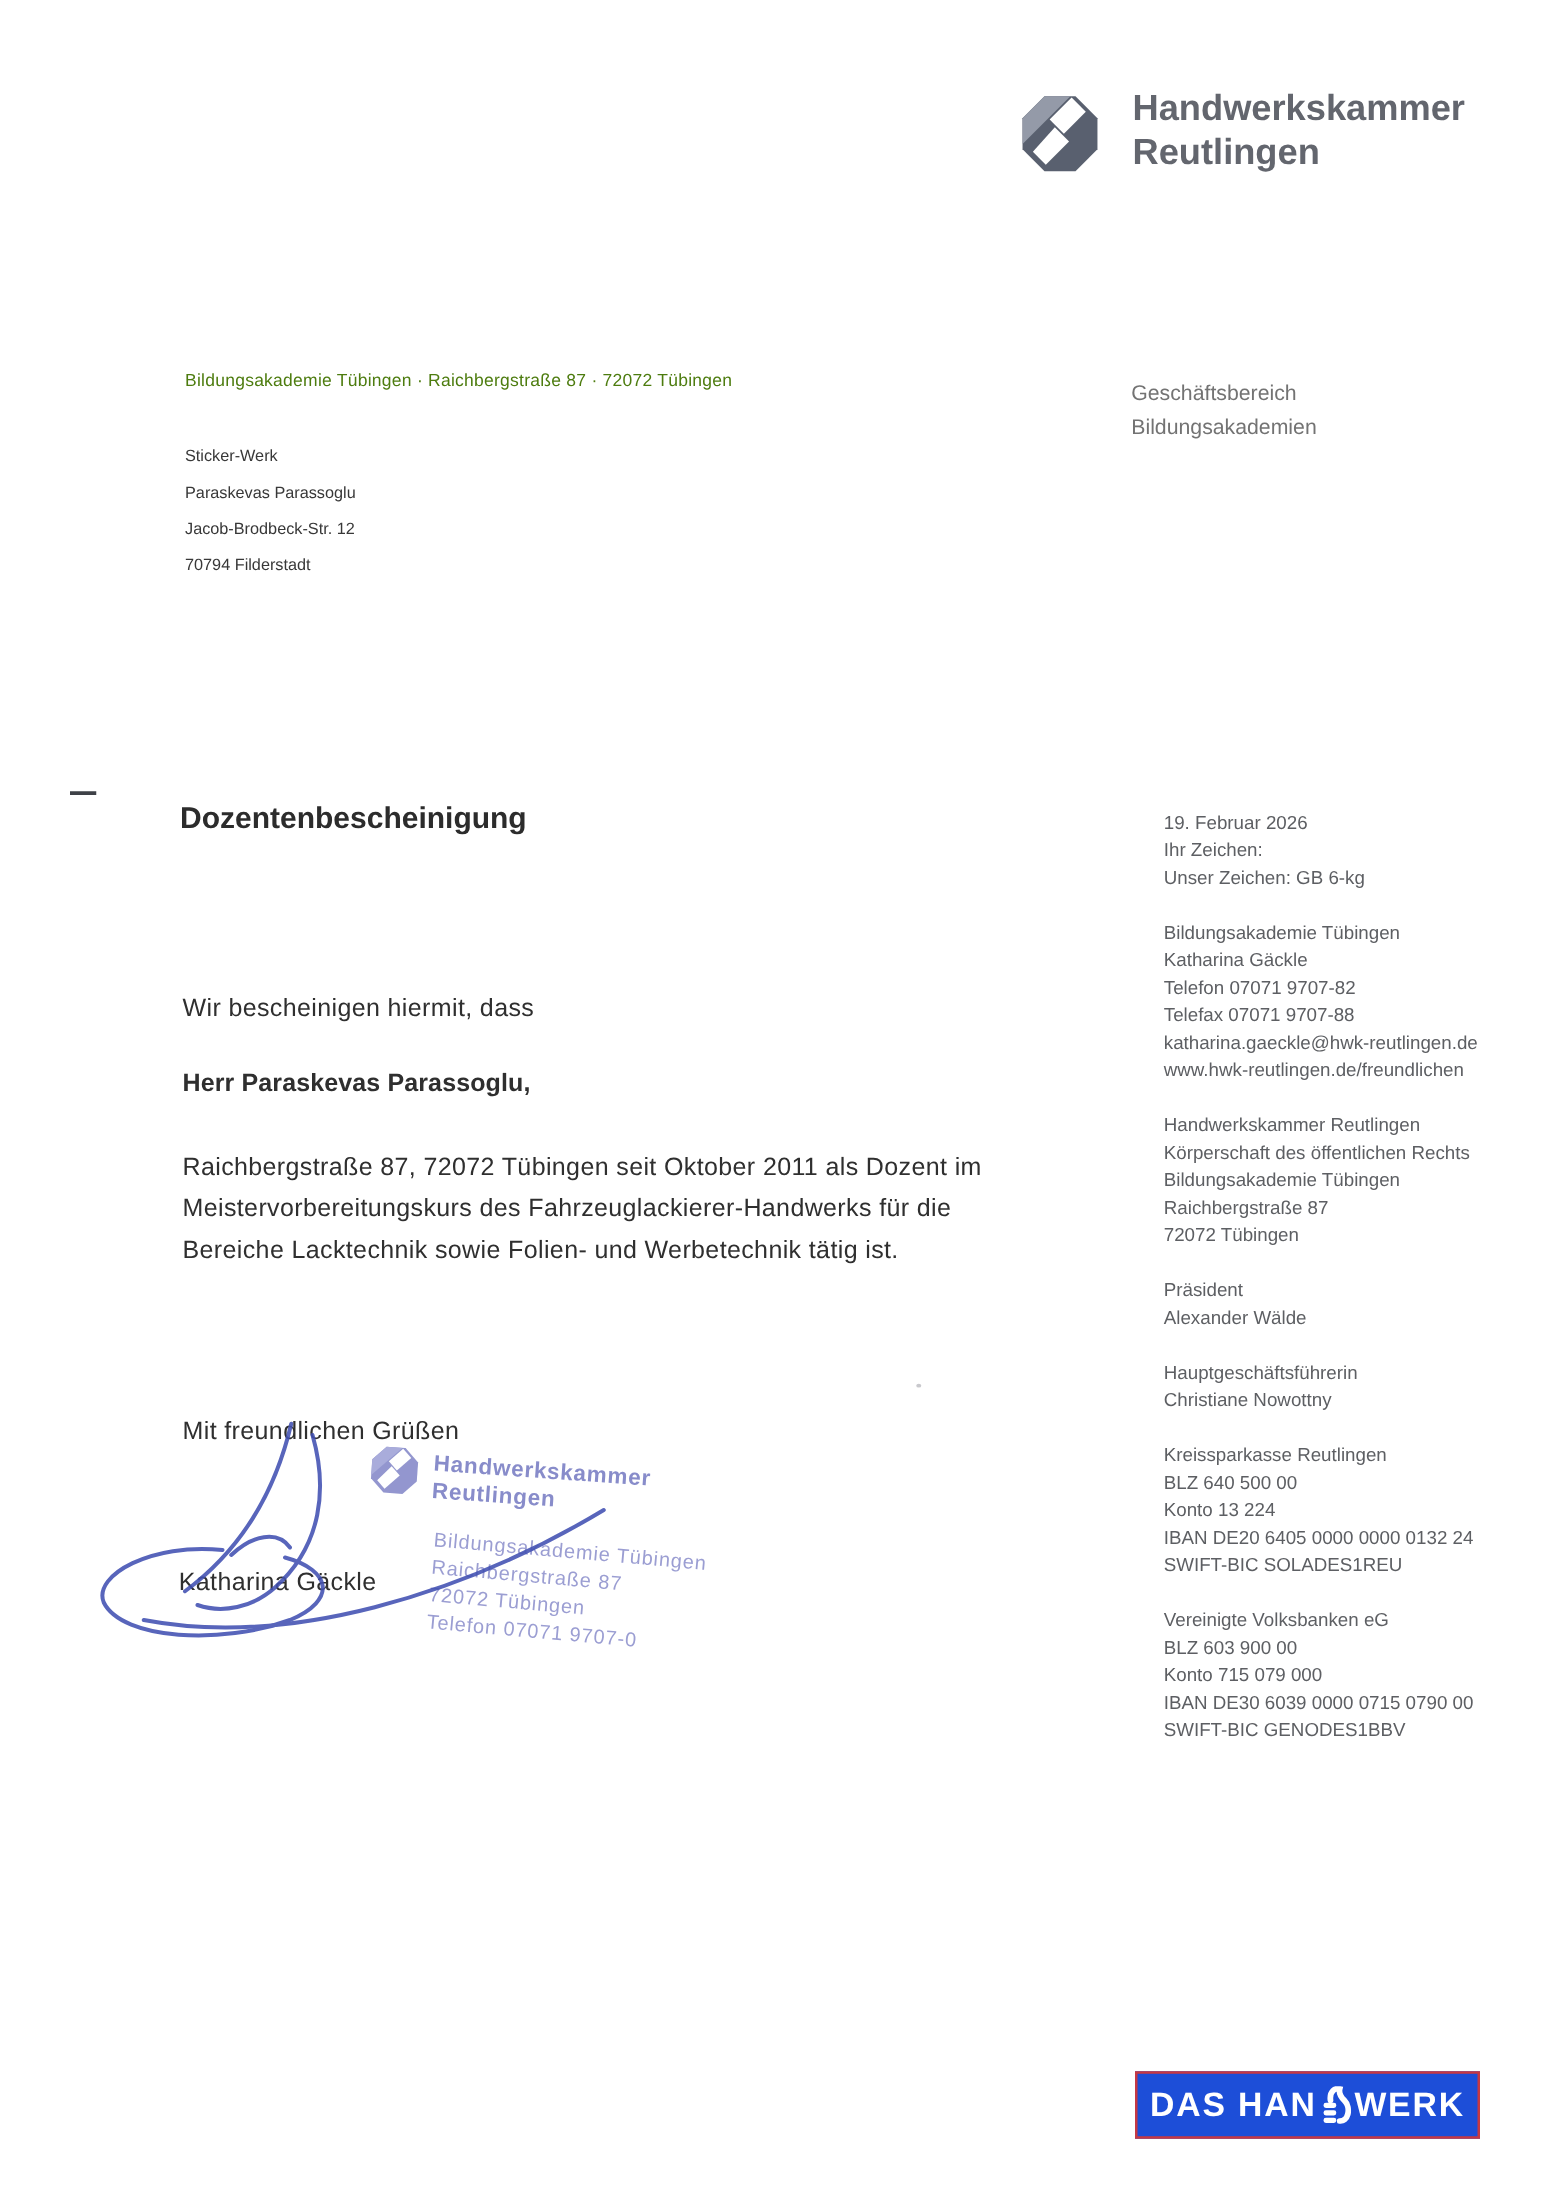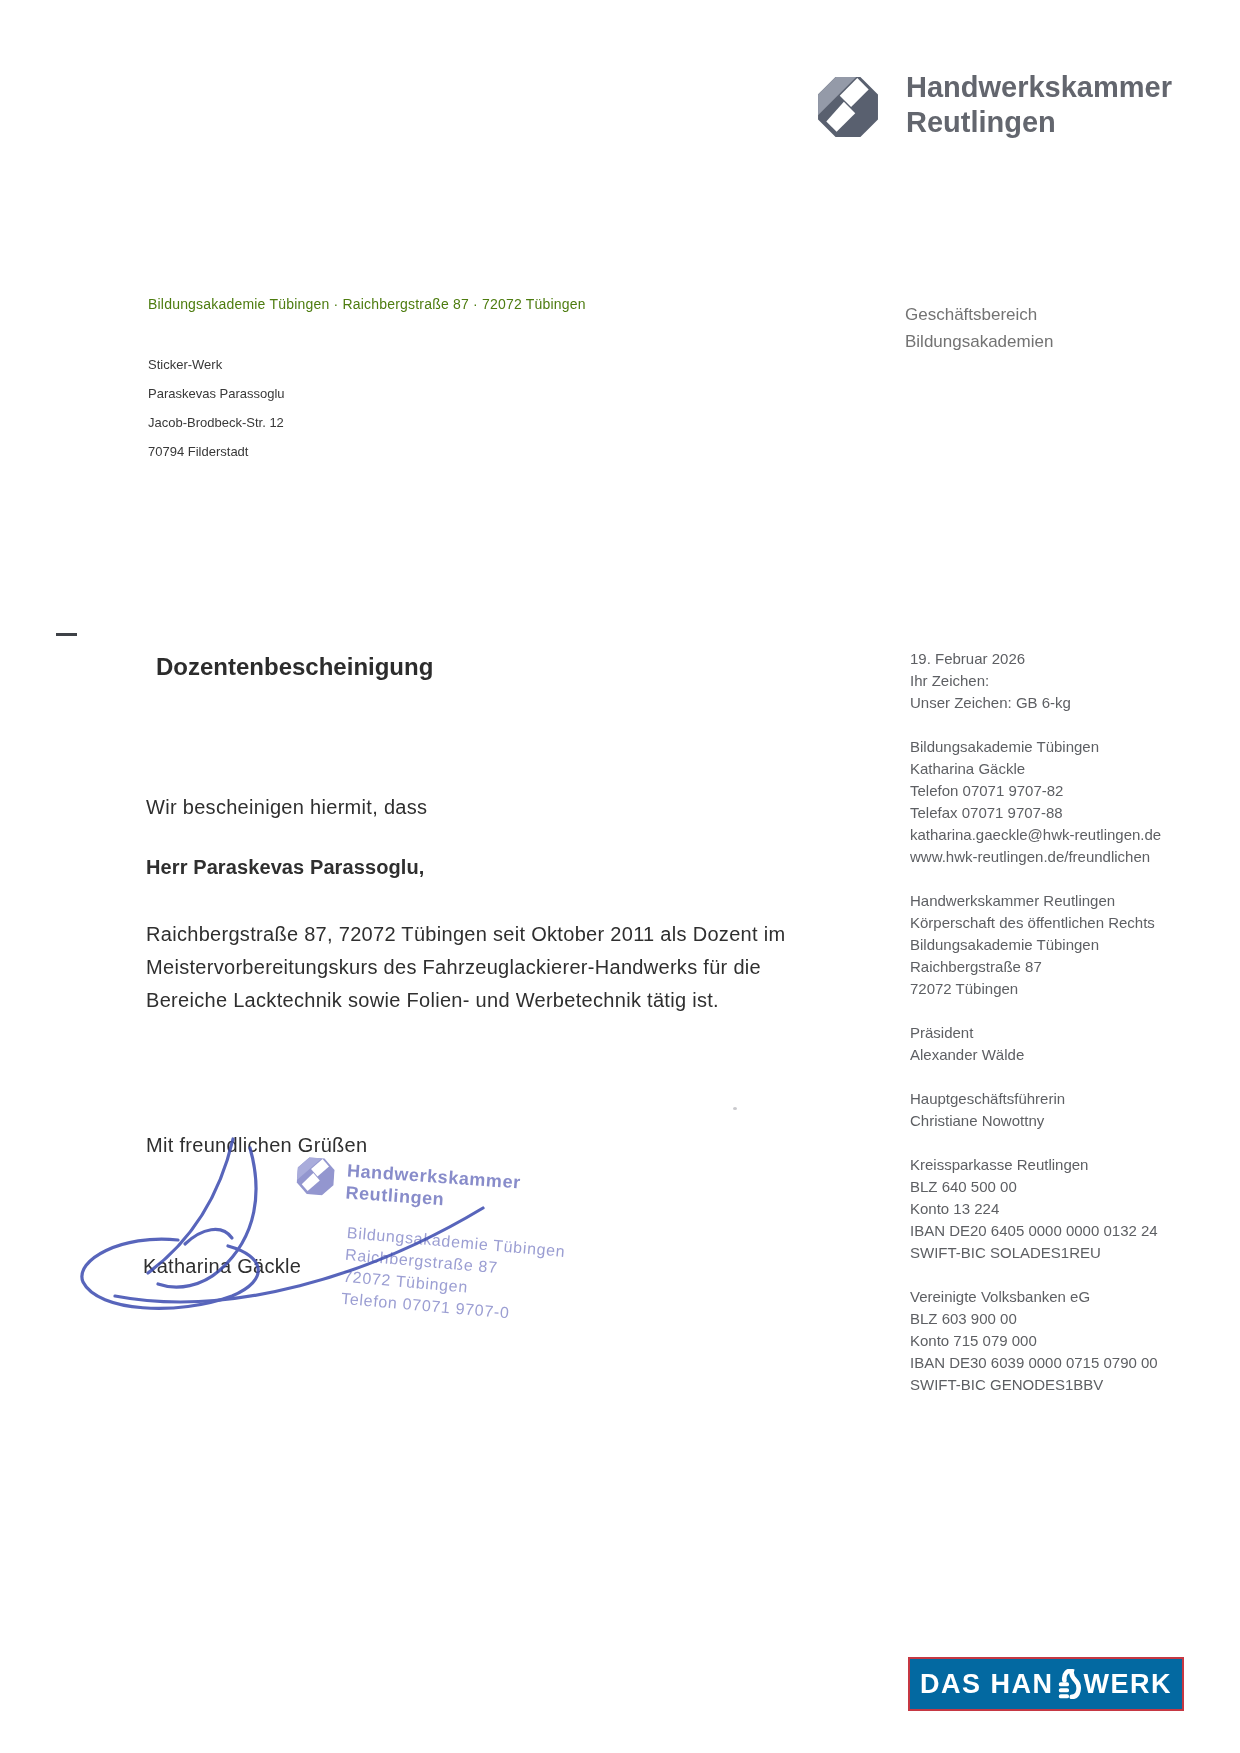--- a/index.html
+++ b/index.html
@@ -29,40 +29,40 @@
   
   .body-text{font-size:20px;color:#2f2f2f;letter-spacing:0.3px;}
   .intro-line{left:146px;top:796px;}
   .subject-line{left:146px;top:856px;font-weight:bold;letter-spacing:0.1px;}
   .paragraph{left:146px;top:918px;line-height:33px;}
   .closing-line{left:146px;top:1134px;}
   .signer-name{left:143px;top:1255px;}
 
   
   .info-col{left:910px;top:648px;width:320px;font-size:15px;line-height:22px;color:#5d5f63;}
-  .info-block{margin-bottom:22px;}
+  .info-block{margin-bottom:22px;margin-left:21px;}
   .info-block .line{white-space:nowrap;}
 
   
   .stamp-head{
     left:298px;top:1156px;transform:rotate(4deg);transform-origin:left top;
     display:flex;align-items:flex-start;gap:12px;color:#7e83c6;opacity:0.92;
   }
   .stamp-head-text{font-size:18px;font-weight:bold;line-height:22px;letter-spacing:0.6px;}
   .stamp-addr{
     left:348px;top:1222px;transform:rotate(5deg);transform-origin:left top;
     color:#9396cf;font-size:16px;line-height:22px;letter-spacing:0.7px;opacity:0.92;
   }
 
   
   .signature-svg{left:50px;top:1128px;}
 
   
   .footer-badge{
-    left:908px;top:1657px;width:276px;height:54px;background:#0369a1;
+    left:908px;top:1657px;width:276px;height:54px;background:#1d4ed8;
     border:2px solid #c63843;box-sizing:border-box;
     display:flex;align-items:center;justify-content:center;gap:3px;
     color:#ffffff;font-weight:800;font-size:27px;letter-spacing:1.5px;
   }
   .speck{left:733px;top:1107px;width:4px;height:3px;background:#c9c9cd;border-radius:50%;}
 </style>
 </head>
 <body>
 
 <div class="abs logo-wrap">
@@ -87,21 +87,21 @@
 
 <div class="abs recipient">
     <div class="line">Sticker-Werk</div>
     <div class="line">Paraskevas Parassoglu</div>
     <div class="line">Jacob-Brodbeck-Str. 12</div>
     <div class="line">70794 Filderstadt</div>
   </div>
 
 <div class="abs fold-mark"></div>
 
-<h1 class="abs doc-title nowrap" style="margin:12px;">Dozentenbescheinigung</h1>
+<h1 class="abs doc-title nowrap" style="margin:0;">Dozentenbescheinigung</h1>
 
 <div class="abs body-text intro-line nowrap">Wir bescheinigen hiermit, dass</div>
 <div class="abs body-text subject-line nowrap">Herr Paraskevas Parassoglu,</div>
 <div class="abs body-text paragraph">
     <div class="line">Raichbergstraße 87, 72072 Tübingen seit Oktober 2011 als Dozent im</div>
     <div class="line">Meistervorbereitungskurs des Fahrzeuglackierer-Handwerks für die</div>
     <div class="line">Bereiche Lacktechnik sowie Folien- und Werbetechnik tätig ist.</div>
   </div>
 <div class="abs body-text closing-line nowrap">Mit freundlichen Grüßen</div>
 <div class="abs body-text signer-name nowrap">Katharina Gäckle</div>

